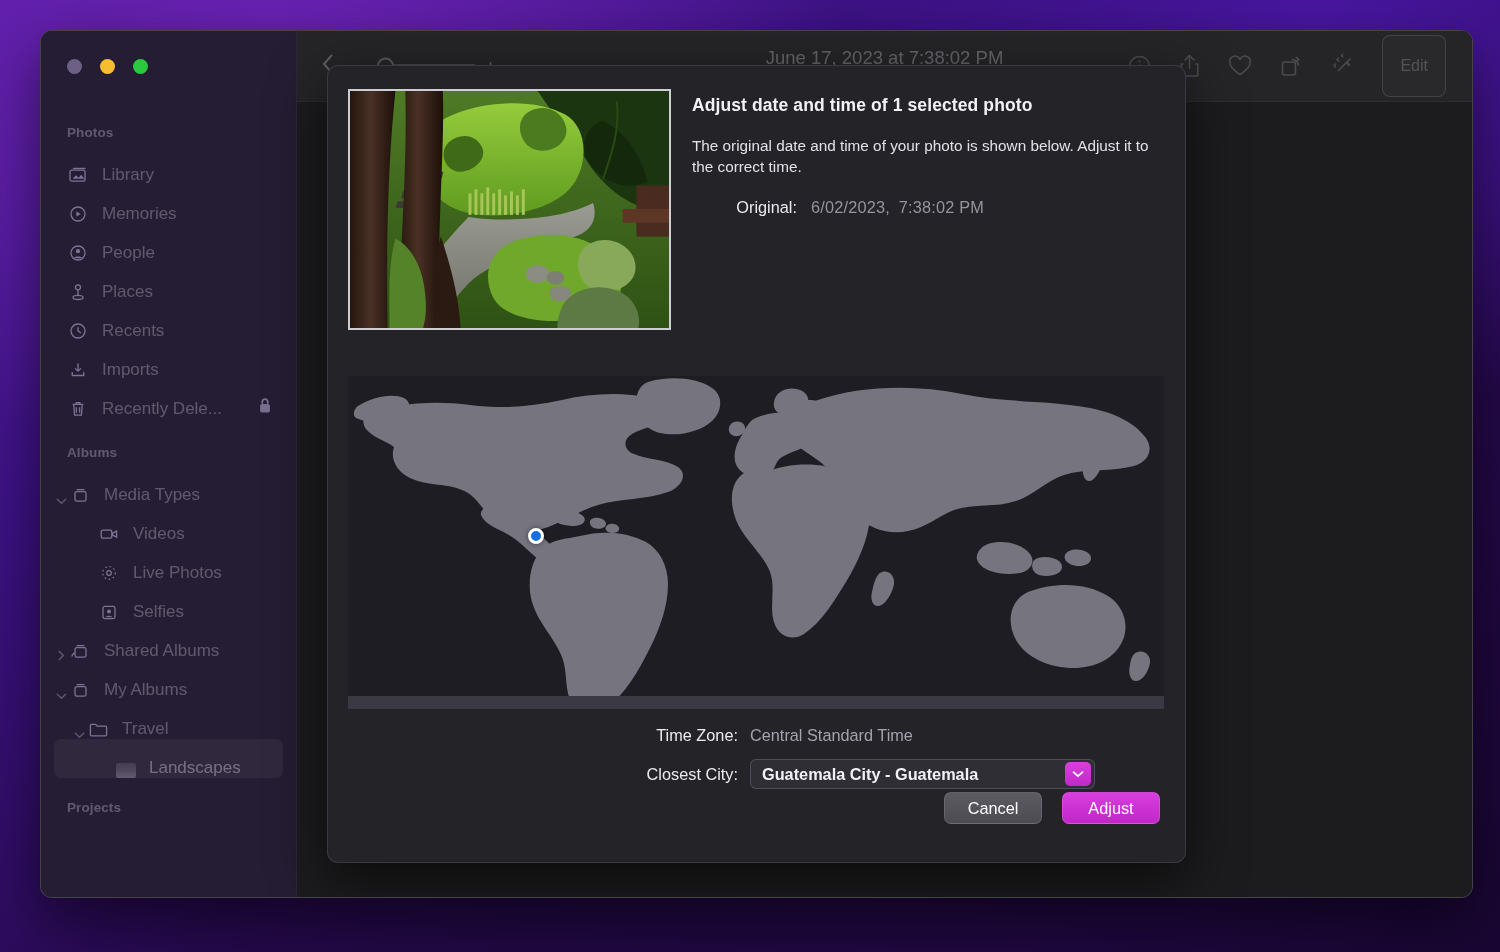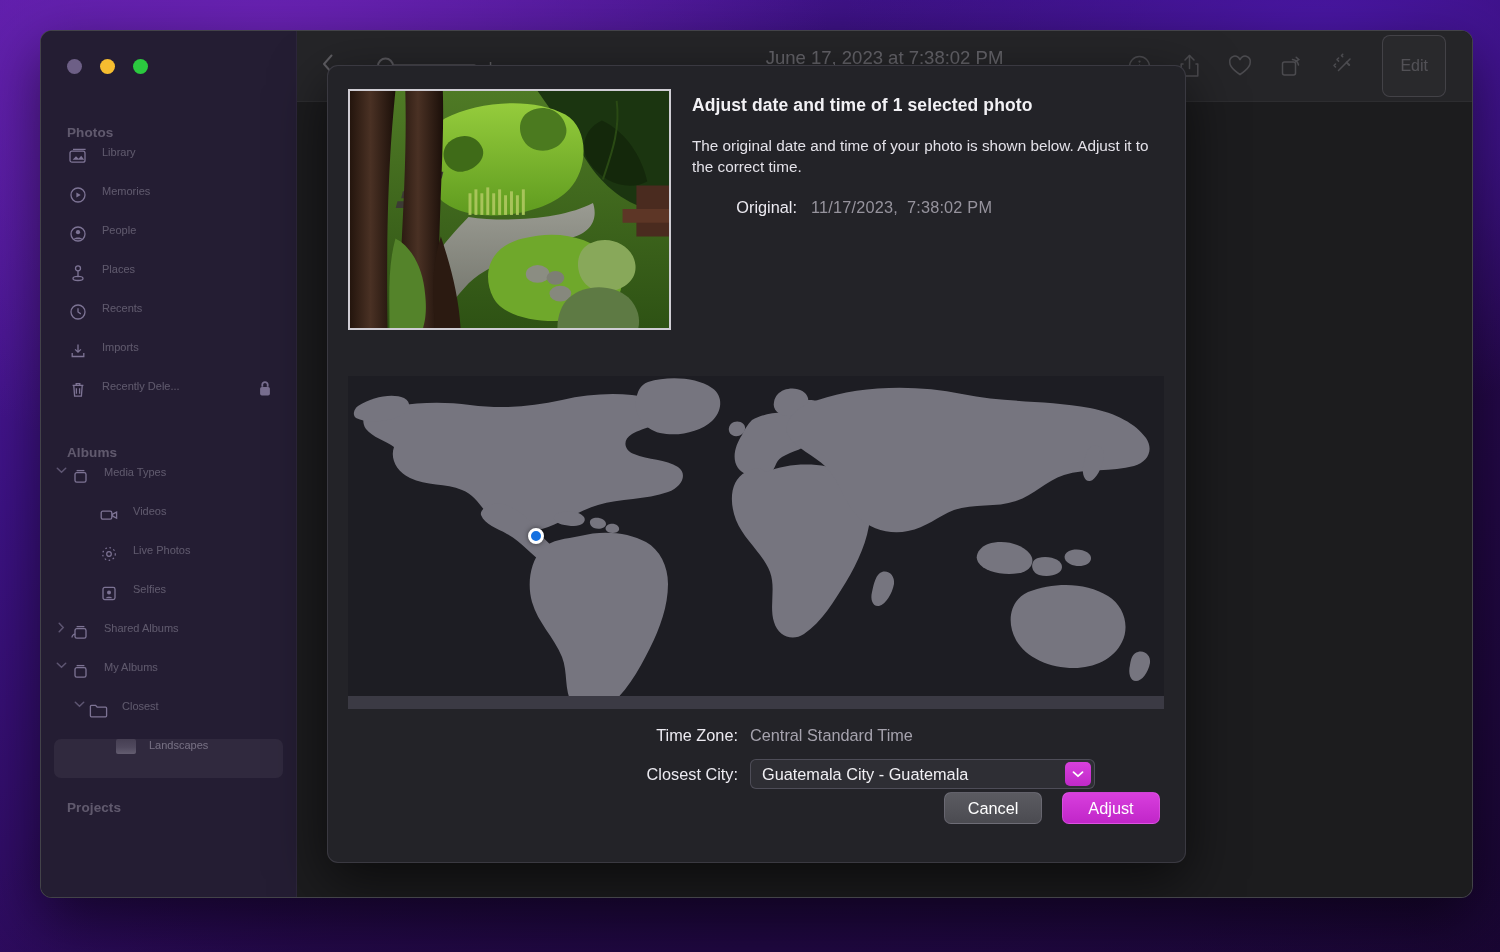--- a/index.html
+++ b/index.html
@@ -55,25 +55,25 @@
     font-weight: 700;
     padding: 0 4px 6px 26px;
     letter-spacing: 0.1px;
   }
   .sect-photos { margin-top: 24px; }
   .sect-albums { margin-top: 26px; }
   .sect-projects { margin-top: 22px; }
 
   .srow {
     display: flex;
-    align-items: flex-start;
+    align-items: flex-end;
     height: 39px;
     padding-left: 26px;
     color: rgba(232,227,242,0.30);
-    font-size: 11px;
+    font-size: 17px;
     position: relative;
   }
   .srow .ico {
     width: 22px; height: 20px;
     flex: 0 0 22px;
     margin-right: 13px;
     display: flex; align-items: center; justify-content: center;
     opacity: 0.85;
   }
   .srow .ico svg { display:block; }
@@ -261,20 +261,21 @@
   .select {
     width: 345px;
     height: 30px;
     background: #2e2e34;
     border: 1px solid rgba(175,170,195,0.25);
     border-radius: 6px;
     display: flex; align-items: center;
     padding: 0 3px 0 11px;
     color: #f1f0f4;
     font-size: 16.3px;
+    font-weight: bold;
   }
   .select .selval { flex: 1; white-space: nowrap; overflow: hidden; }
   .popbtn {
     width: 26px; height: 24px;
     background: linear-gradient(180deg,#d840dd 0%,#c029c8 100%);
     border-radius: 5px;
     display: flex; align-items: center; justify-content: center;
   }
   .actions {
     position: absolute;
@@ -470,21 +471,21 @@
       <span class="chev l2">
         <svg width="11" height="8" viewBox="0 0 11 8" fill="none" stroke="#8d83a6" stroke-width="1.5" stroke-linecap="round">
             <path d="M1.3 2.2L5.5 6.2 9.7 2.2"></path>
           </svg>
       </span>
       <span class="ico">
         <svg width="19" height="15" viewBox="0 0 19 15" fill="none" stroke="#8d83a6" stroke-width="1.3">
           <path d="M1.4 12.8V3.3a1 1 0 0 1 1-1h4.2l1.6 1.9h8.4a1 1 0 0 1 1 1v7.6a1 1 0 0 1-1 1H2.4a1 1 0 0 1-1-1z"></path>
         </svg>
       </span>
-      <span class="lbl">Closest</span>
+      <span class="lbl">Travel</span>
     </div>
 
     <div class="srow selected">
       <span class="thumbico"></span>
       <span class="lbl">Landscapes</span>
     </div>
 
     <div class="sect-title sect-projects">Projects</div>
   </div>
 
@@ -628,21 +629,21 @@
             <path d="M270 10c4 30-6 56-14 80" stroke="#2a4a14" stroke-width="2" fill="none"></path>
           </svg>
         </div>
 
         <div class="sheet-text">
           <div class="sheet-h1">Adjust date and time of 1 selected photo</div>
           <div class="sheet-p">The original date and time of your photo is shown below. Adjust it to the correct time.</div>
 
           <div class="rowline">
             <span class="rowlbl">Original:</span>
-            <span class="orig-val">11/17/2023,</span>
+            <span class="orig-val">6/02/2023,</span>
             <span class="gap">&nbsp;&nbsp;</span>
             <span class="orig-val">7:38:02 PM</span>
           </div>
 
         </div>
       </div>
 
       <div class="map-wrap">
         <svg viewBox="0 0 816 333" preserveAspectRatio="none">
           <rect width="816" height="333" fill="#1d1d23"></rect>

